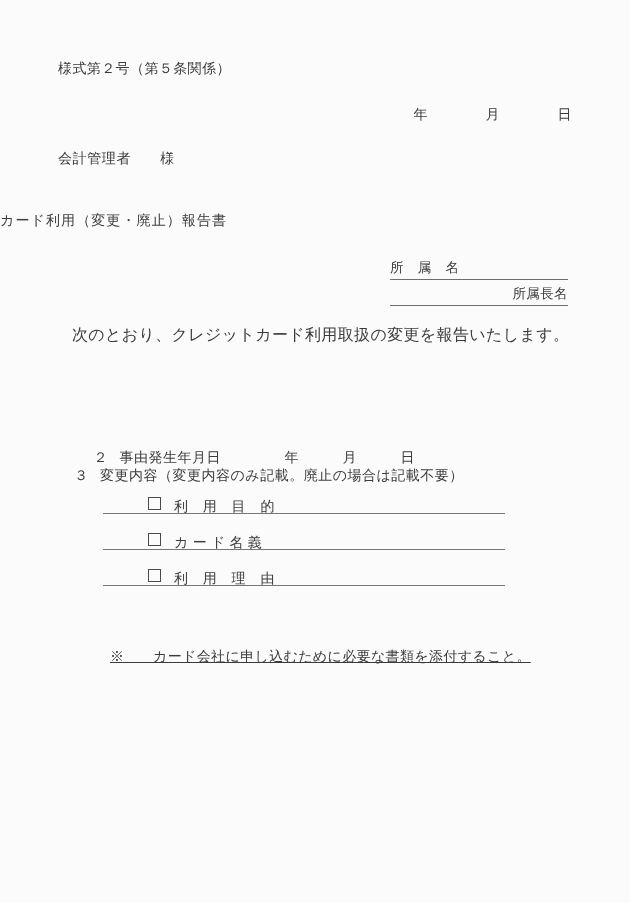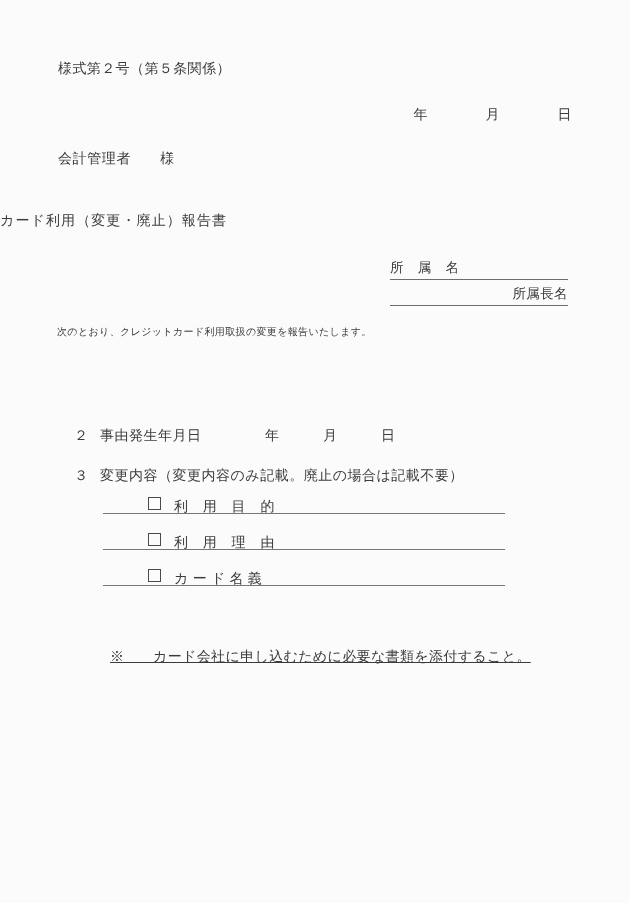--- a/index.html
+++ b/index.html
@@ -71,36 +71,36 @@
     height: 21px;
     line-height: 20px;
     font-size: 13.5px;
     letter-spacing: 0.4px;
     white-space: pre;
   }
   .sig-row + .sig-row { margin-top: 4px; text-align: right; }
 
   
   .intro {
-    left: 57px;
+    left: 72px;
     top: 325px;
-    font-size: 10px;
+    font-size: 16px;
     letter-spacing: 0.35px;
   }
 
   
   .item {
     position: absolute;
     left: 58px;
     font-size: 14px;
     letter-spacing: 0.5px;
     white-space: pre;
   }
   .item-1 { top: 368px; }
-  .item-2 { top: 411px; }
+  .item-2 { top: 433px; font-family: Liberation Mono, monospace; }
   .item-3 { top: 451px; }
 
   .item-num { display: inline-block; width: 26px; }
   .item-label { display: inline-block; }
 
   .item-1 .item-label { width: 165px; }
   .item-2 .item-label { width: 165px; }
 
   .opt-val { display: inline-block; }
 
@@ -176,28 +176,28 @@
   <div class="check-list">
 
     <div class="check-row">
       <span class="check-inner">
         <span class="check-box"></span><span class="check-text">利　用　目　的</span>
       </span>
     </div>
 
     <div class="check-row">
       <span class="check-inner">
+        <span class="check-box"></span><span class="check-text">カ ー ド 名 義</span>
+      </span>
+    </div>
+
+    <div class="check-row">
+      <span class="check-inner">
         <span class="check-box"></span><span class="check-text">利　用　理　由</span>
       </span>
     </div>
 
-    <div class="check-row">
-      <span class="check-inner">
-        <span class="check-box"></span><span class="check-text">カ ー ド 名 義</span>
-      </span>
-    </div>
-
 
   </div>
 
   <div class="abs note">※　　カード会社に申し込むために必要な書類を添付すること。</div>
 
 </div>
 
 </body></html>

